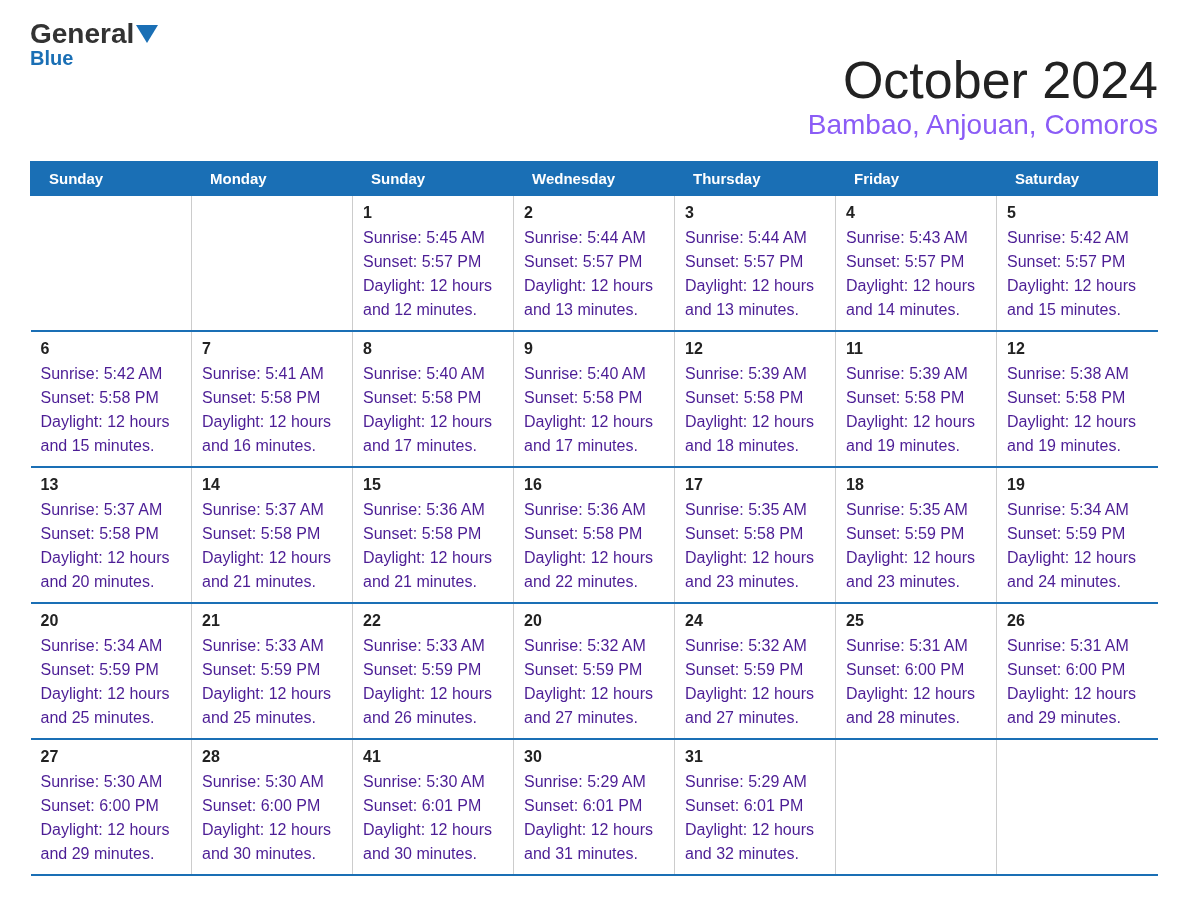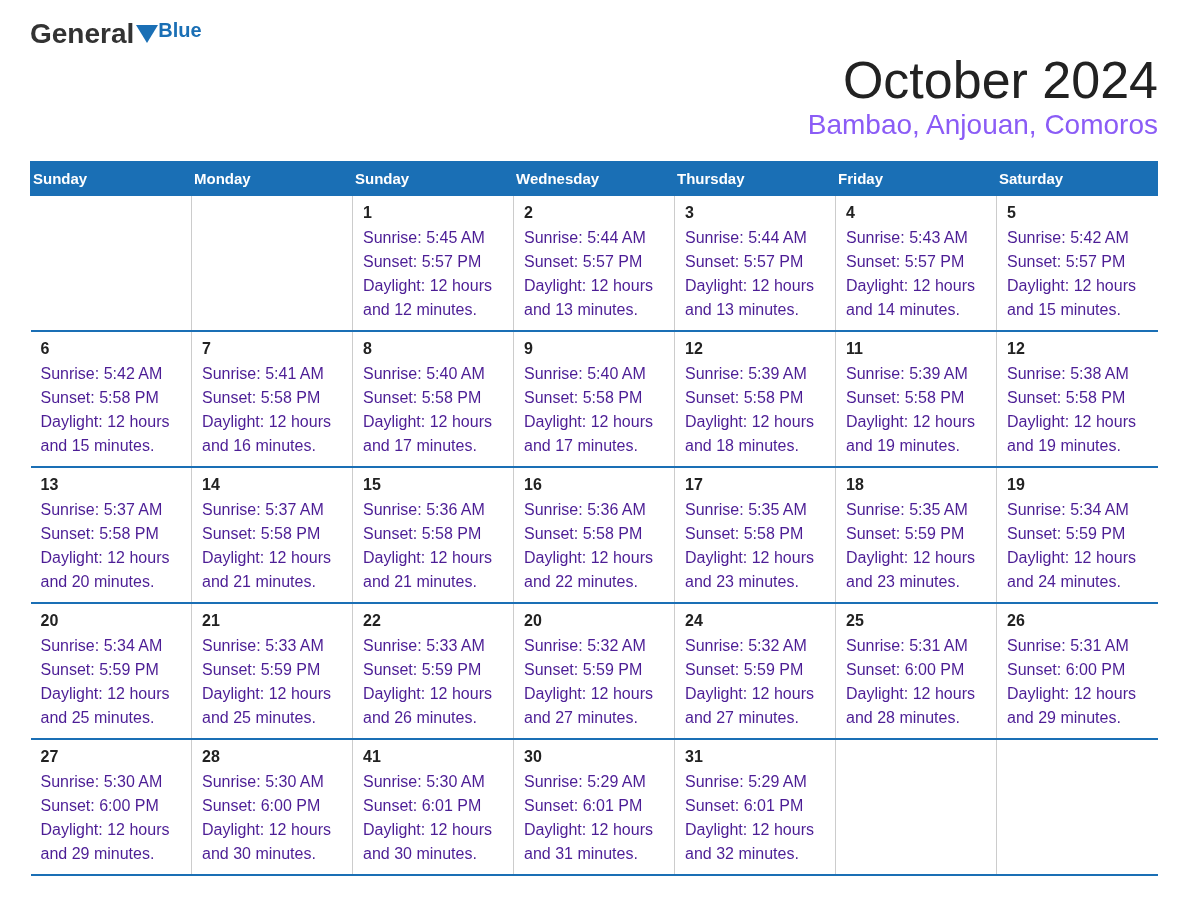--- a/index.html
+++ b/index.html
@@ -11,21 +11,21 @@
       min-height: 918px;
     }
     .header {
       display: flex;
       justify-content: space-between;
       align-items: flex-start;
       margin-bottom: 20px;
     }
     .logo {
       display: flex;
-      flex-direction: row;
+      flex-direction: column;
       align-items: flex-start;
     }
     .logo-text {
       font-size: 28px;
       font-weight: bold;
       color: #333;
       line-height: 1;
     }
     .logo-line2 {
       font-size: 20px;
@@ -53,21 +53,21 @@
       border-collapse: collapse;
       table-layout: fixed;
     }
     thead tr {
       background-color: #1a6fb5;
     }
     thead th {
       color: #fff;
       font-size: 15px;
       font-weight: 600;
-      padding: 8px 2px;
+      padding: 8px 18px;
       text-align: left;
       border: 1px solid #1a6fb5;
     }
     tbody tr {
       border-bottom: 2px solid #1a6fb5;
     }
     tbody td {
       vertical-align: top;
       padding: 8px 10px;
       font-size: 13px;

